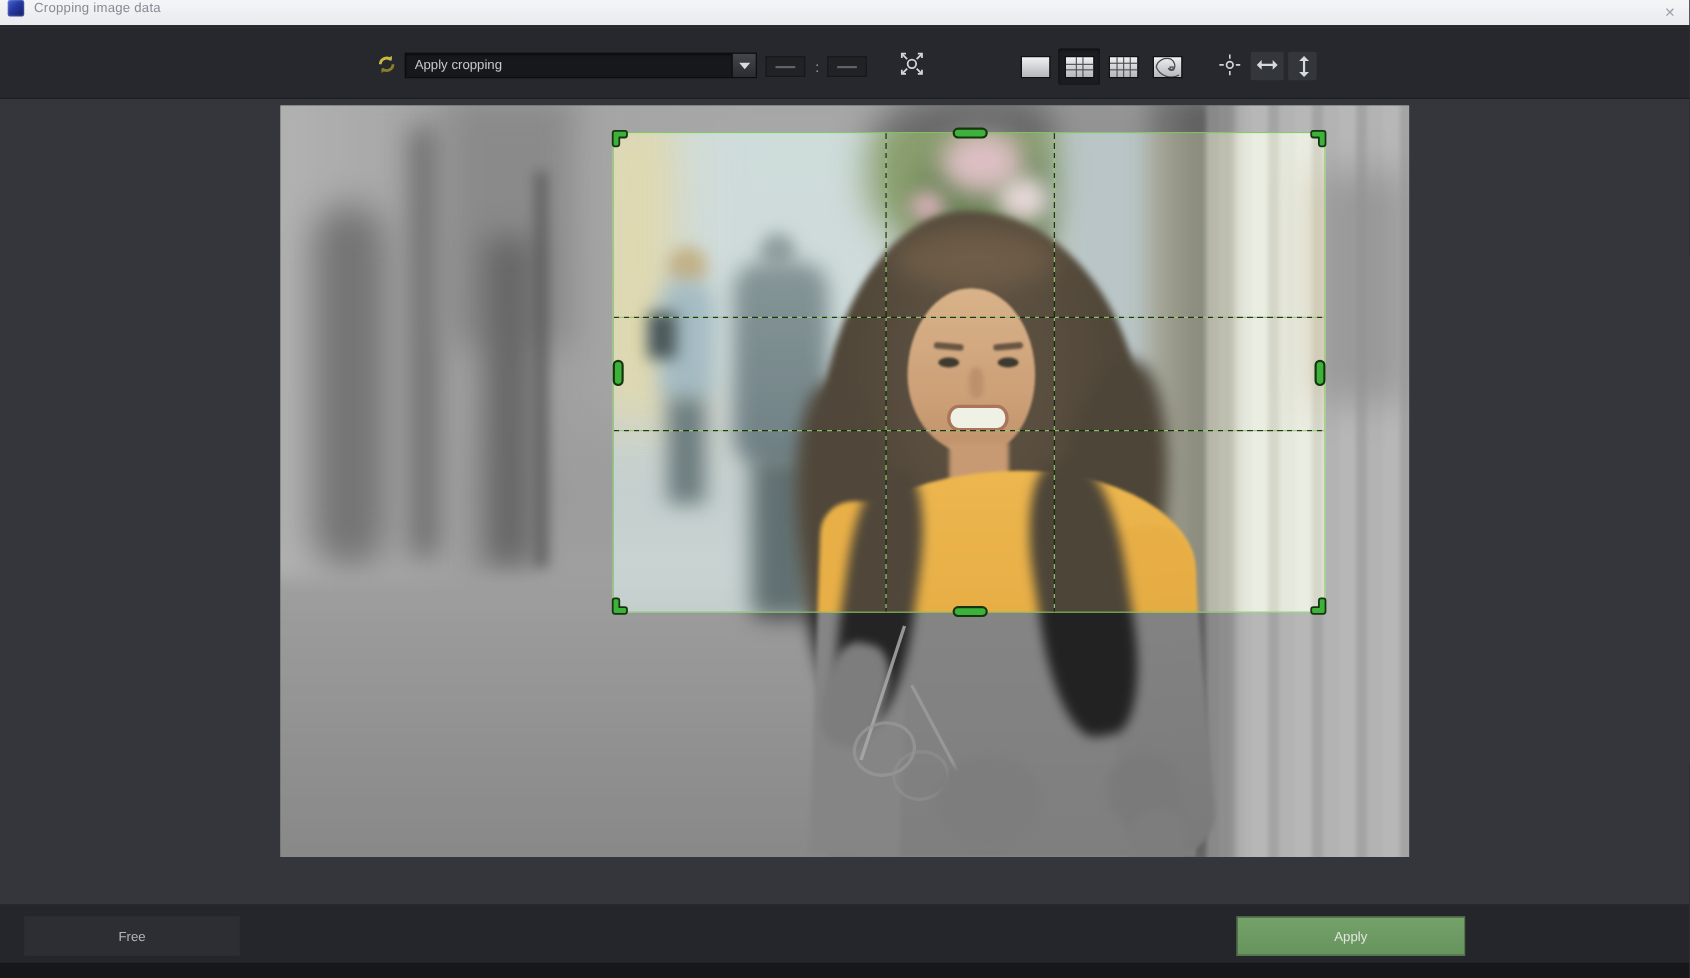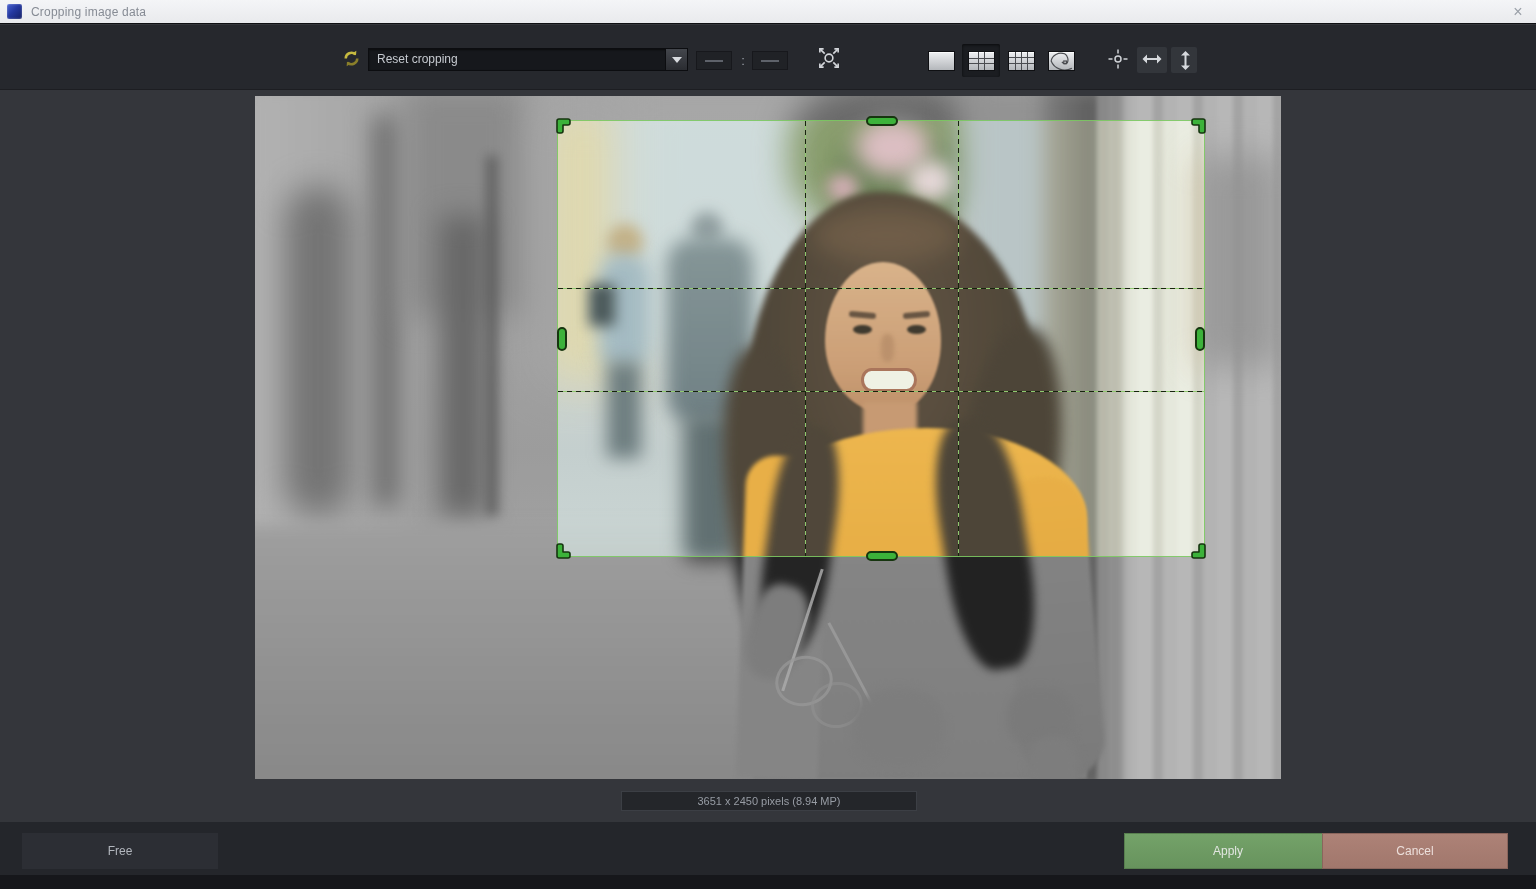--- a/index.html
+++ b/index.html
@@ -7,21 +7,21 @@
   body { font-family:"Liberation Sans", sans-serif; }
   #app {
     position:relative; width:1536px; height:889px; overflow:hidden;
     background:#34363b;
   }
 
   
   .titlebar {
     position:absolute; left:0; top:0; width:1536px; height:24px;
     background:linear-gradient(180deg,#f4f5f7,#e9eaed);
-    display:flex; align-items:center; border-bottom:1px solid #0f1013;
+    display:flex; border-bottom:1px solid #0f1013;
   }
   .appicon {
     width:15px; height:15px; margin-left:7px; border-radius:2px;
     background:linear-gradient(135deg,#4a63d0 0%,#2438a0 45%,#141f66 100%);
     box-shadow:inset 0 0 2px rgba(255,255,255,.5);
   }
   .title-text { margin-left:9px; font-size:12px; color:#868b94; letter-spacing:.2px; }
   .close-btn {
     position:absolute; right:6px; top:1px; width:24px; height:21px;
     background:none; border:none; color:#9aa0a8; font-size:16px; line-height:20px;
@@ -186,21 +186,21 @@
         <svg viewBox="0 0 20 20" width="21" height="21">
           <path d="M4.5 10a5.5 5.5 0 0 1 9.2-4" fill="none" stroke="#c6ba40" stroke-width="2.4"></path>
           <path d="M14.6 2.6 14.3 6.9 10.2 5.5 Z" fill="#c6ba40"></path>
           <path d="M15.5 10a5.5 5.5 0 0 1-9.2 4" fill="none" stroke="#8a7f2a" stroke-width="2.4"></path>
           <path d="M5.4 17.4 5.7 13.1 9.8 14.5 Z" fill="#8a7f2a"></path>
         </svg>
       </span>
     </button>
 
     <div class="combo">
-      <span class="combo-text">Reset cropping</span>
+      <span class="combo-text">Apply cropping</span>
       <span class="combo-btn">
         <span class="combo-arrow"></span>
       </span>
     </div>
 
     <div class="ratio-field" style="left:696px;">
       <span class="ratio-dash"></span>
     </div>
     <div class="ratio-colon">:</div>
     <div class="ratio-field" style="left:752px;">
@@ -401,21 +401,19 @@
         </svg>
 
         <div class="pill pill-h" style="left:308px;top:-5px;"></div>
         <div class="pill pill-h" style="left:308px;bottom:-5px;"></div>
         <div class="pill pill-v" style="left:-1px;top:206px;"></div>
         <div class="pill pill-v" style="right:-1px;top:206px;"></div>
       </div>
     </div>
   </div>
 
-  <div class="status-box">3651 x 2450 pixels (8.94 MP)</div>
 
   <div class="footer"></div>
   <button class="btn btn-reset">Free</button>
   <button class="btn btn-apply">Apply</button>
-  <button class="btn btn-cancel">Cancel</button>
   <div class="bottom-strip"></div>
 
 </div>
 
 </body></html>

